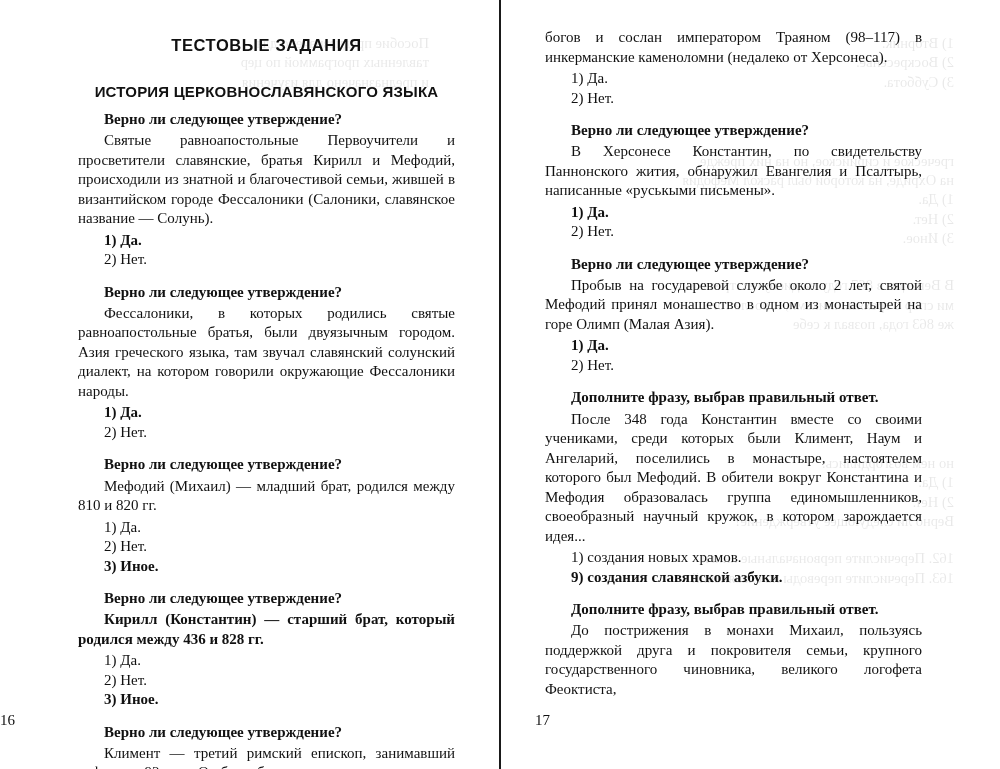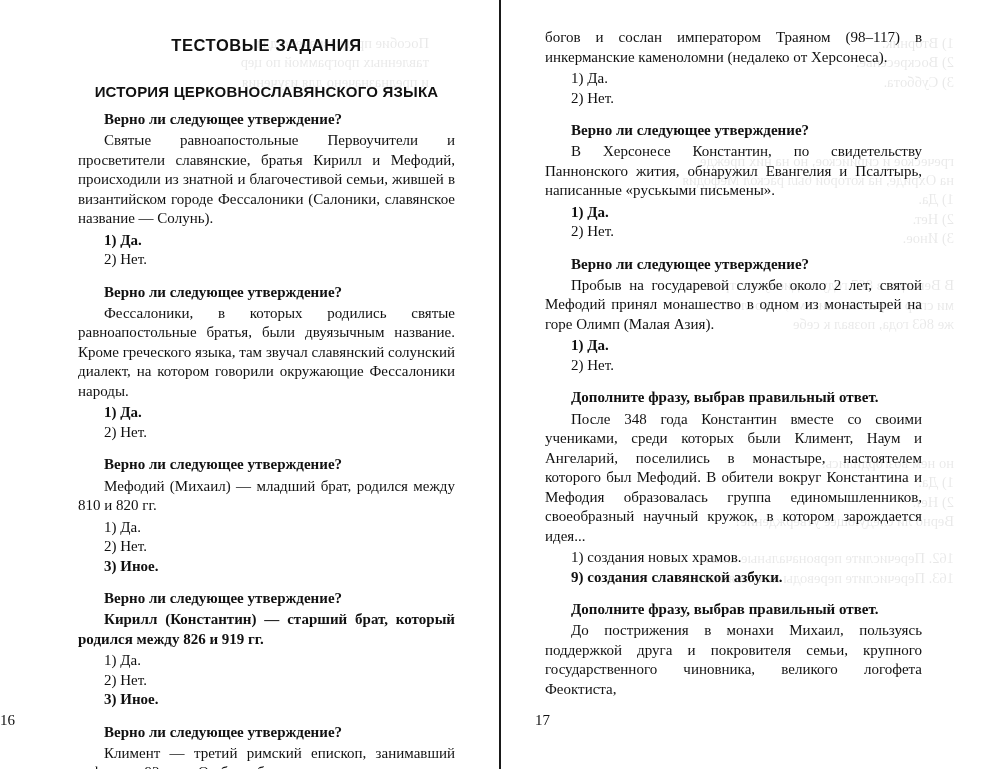--- a/index.html
+++ b/index.html
@@ -144,38 +144,38 @@
       <div>
         <div class="q-head">Верно ли следующее утверждение?</div>
         <div class="para">Святые равноапостольные Первоучители и просветители славянские, братья Кирилл и Мефодий, происходили из знатной и благочестивой семьи, жившей в византийском городе Фессалоники (Салоники, славянское название — Солунь).</div>
         <div class="opt b">1) Да.</div>
         <div class="opt">2) Нет.</div>
       </div>
       <div class="gap"></div>
 
       <div>
         <div class="q-head">Верно ли следующее утверждение?</div>
-        <div class="para">Фессалоники, в которых родились святые равноапостольные братья, были двуязычным название. Кроме греческого языка, там звучал славянский солунский диалект, на котором говорили окружающие Фессалоники народы.</div>
+        <div class="para">Фессалоники, в которых родились святые равноапостольные братья, были двуязычным городом. Азия греческого языка, там звучал славянский солунский диалект, на котором говорили окружающие Фессалоники народы.</div>
         <div class="opt b">1) Да.</div>
         <div class="opt">2) Нет.</div>
       </div>
       <div class="gap"></div>
 
       <div>
         <div class="q-head">Верно ли следующее утверждение?</div>
         <div class="para">Мефодий (Михаил) — младший брат, родился между 810 и 820 гг.</div>
         <div class="opt">1) Да.</div>
         <div class="opt">2) Нет.</div>
         <div class="opt b">3) Иное.</div>
       </div>
       <div class="gap"></div>
 
       <div>
         <div class="q-head">Верно ли следующее утверждение?</div>
-        <div class="para bold">Кирилл (Константин) — старший брат, который родился между 826 и 919 гг.</div>
+        <div class="para bold">Кирилл (Константин) — старший брат, который родился между 436 и 828 гг.</div>
         <div class="opt">1) Да.</div>
         <div class="opt">2) Нет.</div>
         <div class="opt b">3) Иное.</div>
       </div>
       <div class="gap"></div>
 
       <div>
         <div class="q-head">Верно ли следующее утверждение?</div>
         <div class="para">Климент — третий римский епископ, занимавший кафедру с 92 года. Он был обвинен в хуле на языческих</div>
       </div>

